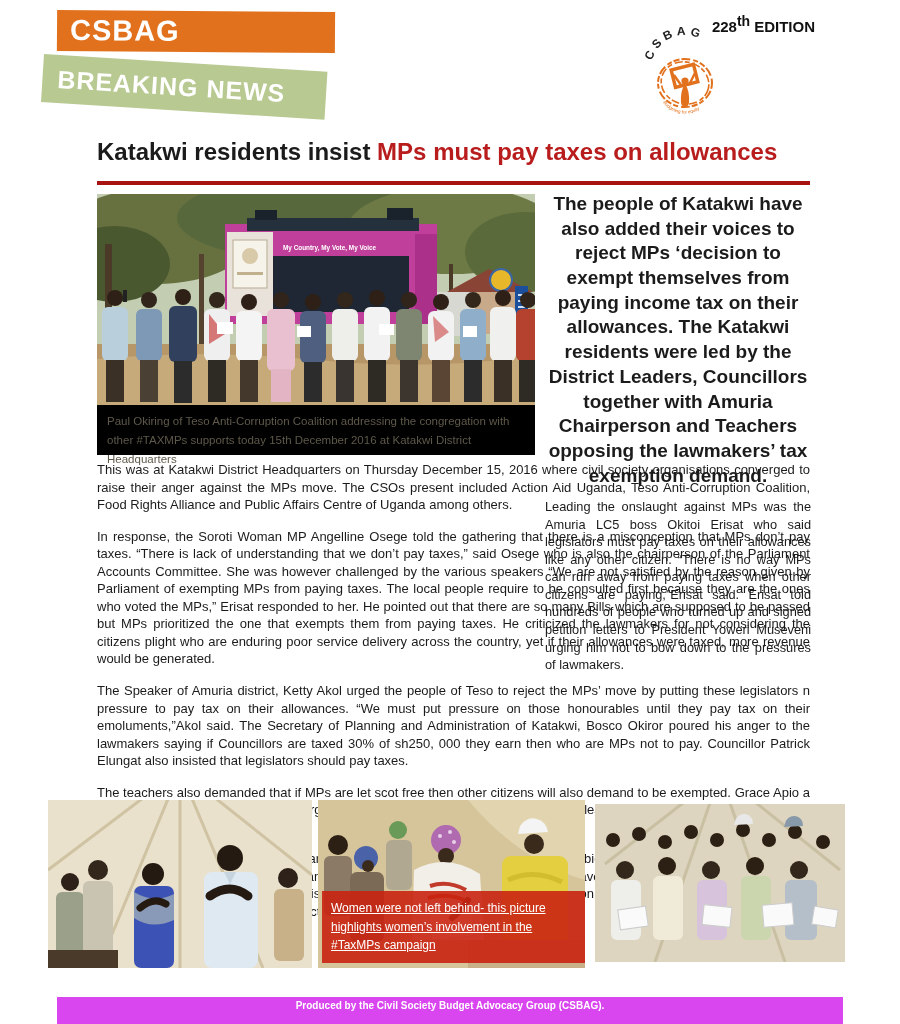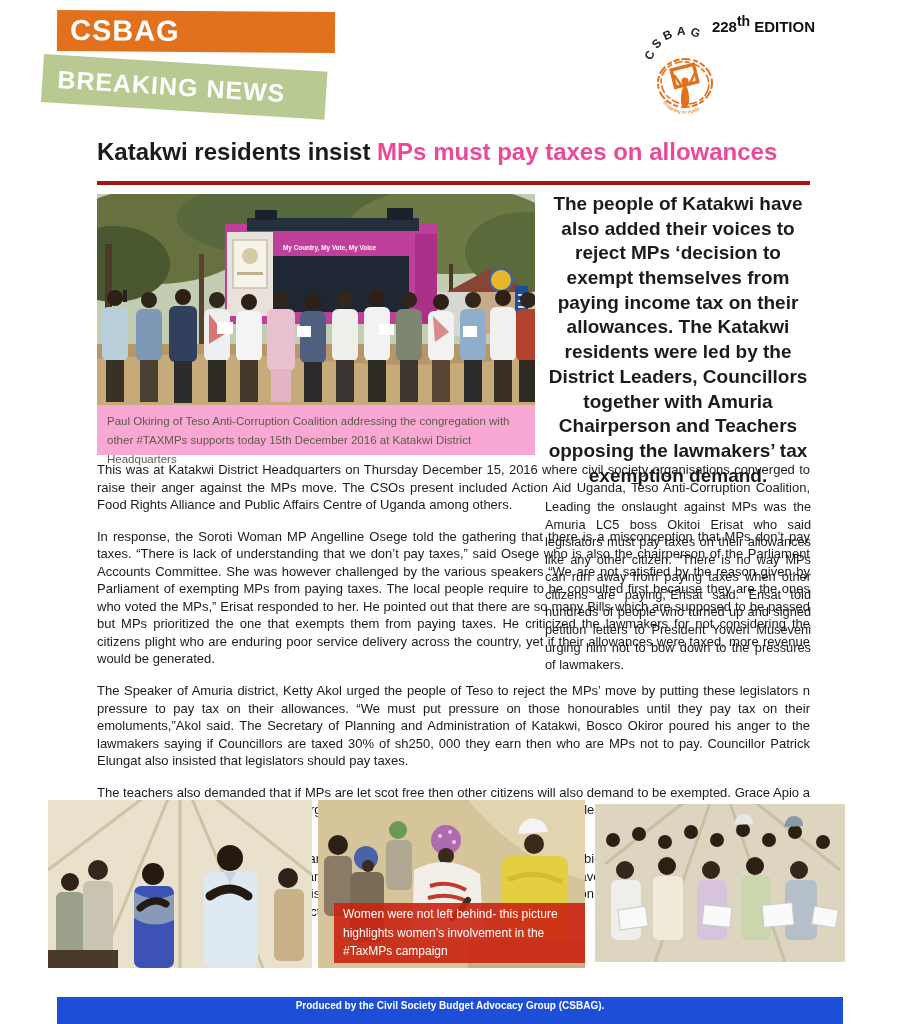--- a/index.html
+++ b/index.html
@@ -14,48 +14,48 @@
         background:#b8c991;transform:rotate(3.6deg);transform-origin:left top;
         display:flex;align-items:center;}
   .banner-green span{color:#fff;font-size:25px;font-weight:bold;letter-spacing:1px;padding-left:15px;}
   .edition{position:absolute;top:13px;right:85px;font-size:15px;font-weight:bold;color:#111;}
   .edition sup{font-size:14px;margin-top:40px;}
   .edition .word{margin-left:4px;}
   .logo{position:absolute;left:641px;top:27px;width:88px;height:92px;}
 
   
   .headline{position:absolute;left:97px;top:138px;width:716px;font-size:24px;font-weight:bold;line-height:1.15;}
-  .headline .hl-orange{color:#ec4899;}
+  .headline .hl-orange{color:#b91c1c;}
   .rule-red{position:absolute;left:97px;top:181px;width:713px;height:4px;background:#a81311;}
 
   
   .photo-main{position:absolute;left:97px;top:194px;width:438px;height:211px;overflow:hidden;}
   .photo-main-caption{position:absolute;left:97px;top:405px;width:418px;height:38px;
-        background:#f9a8d4;color:#5f594a;font-size:11.5px;line-height:1.65;padding:7px 10px 5px 10px;}
+        background:#000000;color:#5f594a;font-size:11.5px;line-height:1.65;padding:7px 10px 5px 10px;}
   .lead-col{position:absolute;left:545px;top:192px;width:266px;}
   .lead-bold{font-size:19px;font-weight:bold;text-align:center;line-height:1.3;}
   .lead-para{margin-top:10px;font-size:12.8px;text-align:justify;line-height:1.37;}
 
   
   .body-text{position:absolute;left:97px;top:461px;width:713px;font-size:13px;line-height:1.35;}
   .body-text p{margin:0 0 14px 0;text-align:justify;}
 
   
   .gallery-fig{position:absolute;overflow:hidden;}
   .fig1{left:48px;top:800px;width:264px;height:168px;}
   .fig2{left:318px;top:800px;width:267px;height:168px;}
   .fig3{left:595px;top:804px;width:250px;height:158px;}
-  .gallery-caption{position:absolute;left:16px;right:0;bottom:5px;color:#fff;font-size:12px;
-        line-height:1.55;padding:2px 9px;}
+  .gallery-caption{position:absolute;left:4px;right:0;bottom:5px;color:#fff;font-size:12px;
+        line-height:1.55;padding:8px 9px;text-decoration:underline;}
   .cap-navy{background:rgba(42,76,112,0.87);}
   .cap-red{background:rgba(201,36,17,0.9);}
   .cap-purple{background:rgba(124,62,160,0.87);bottom:3px;}
 
   
-  .footer{position:absolute;left:57px;top:997px;width:786px;height:27px;background:#1d4ed8;
+  .footer{position:absolute;left:57px;top:997px;width:786px;height:27px;background:#d946ef;
         text-align:center;color:#fff;}
   .footer .f1{font-size:10px;font-weight:bold;padding-top:3px;}
   .footer .f2{font-size:9px;margin-top:1px;}
 </style>
 </head>
 <body>
 
 <div class="page">
 
   <div class="banner-green">

